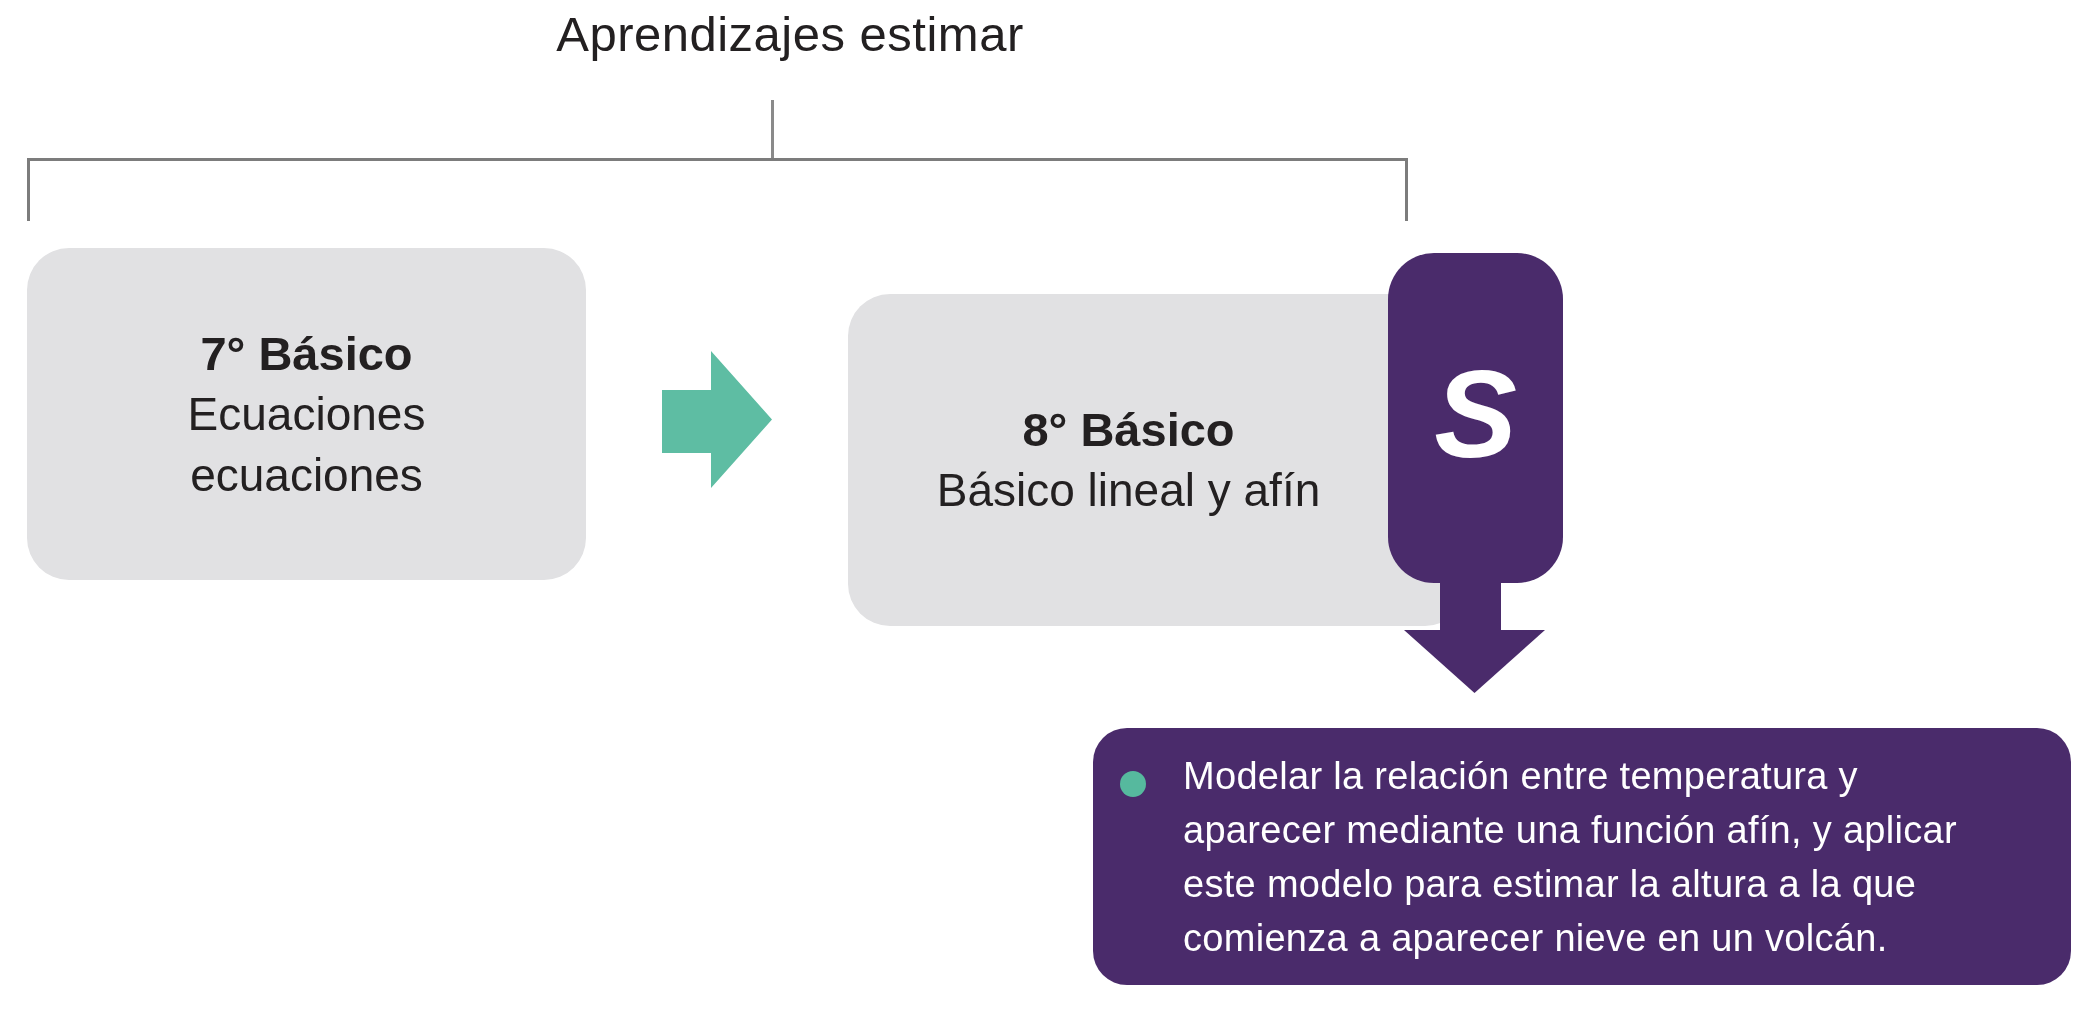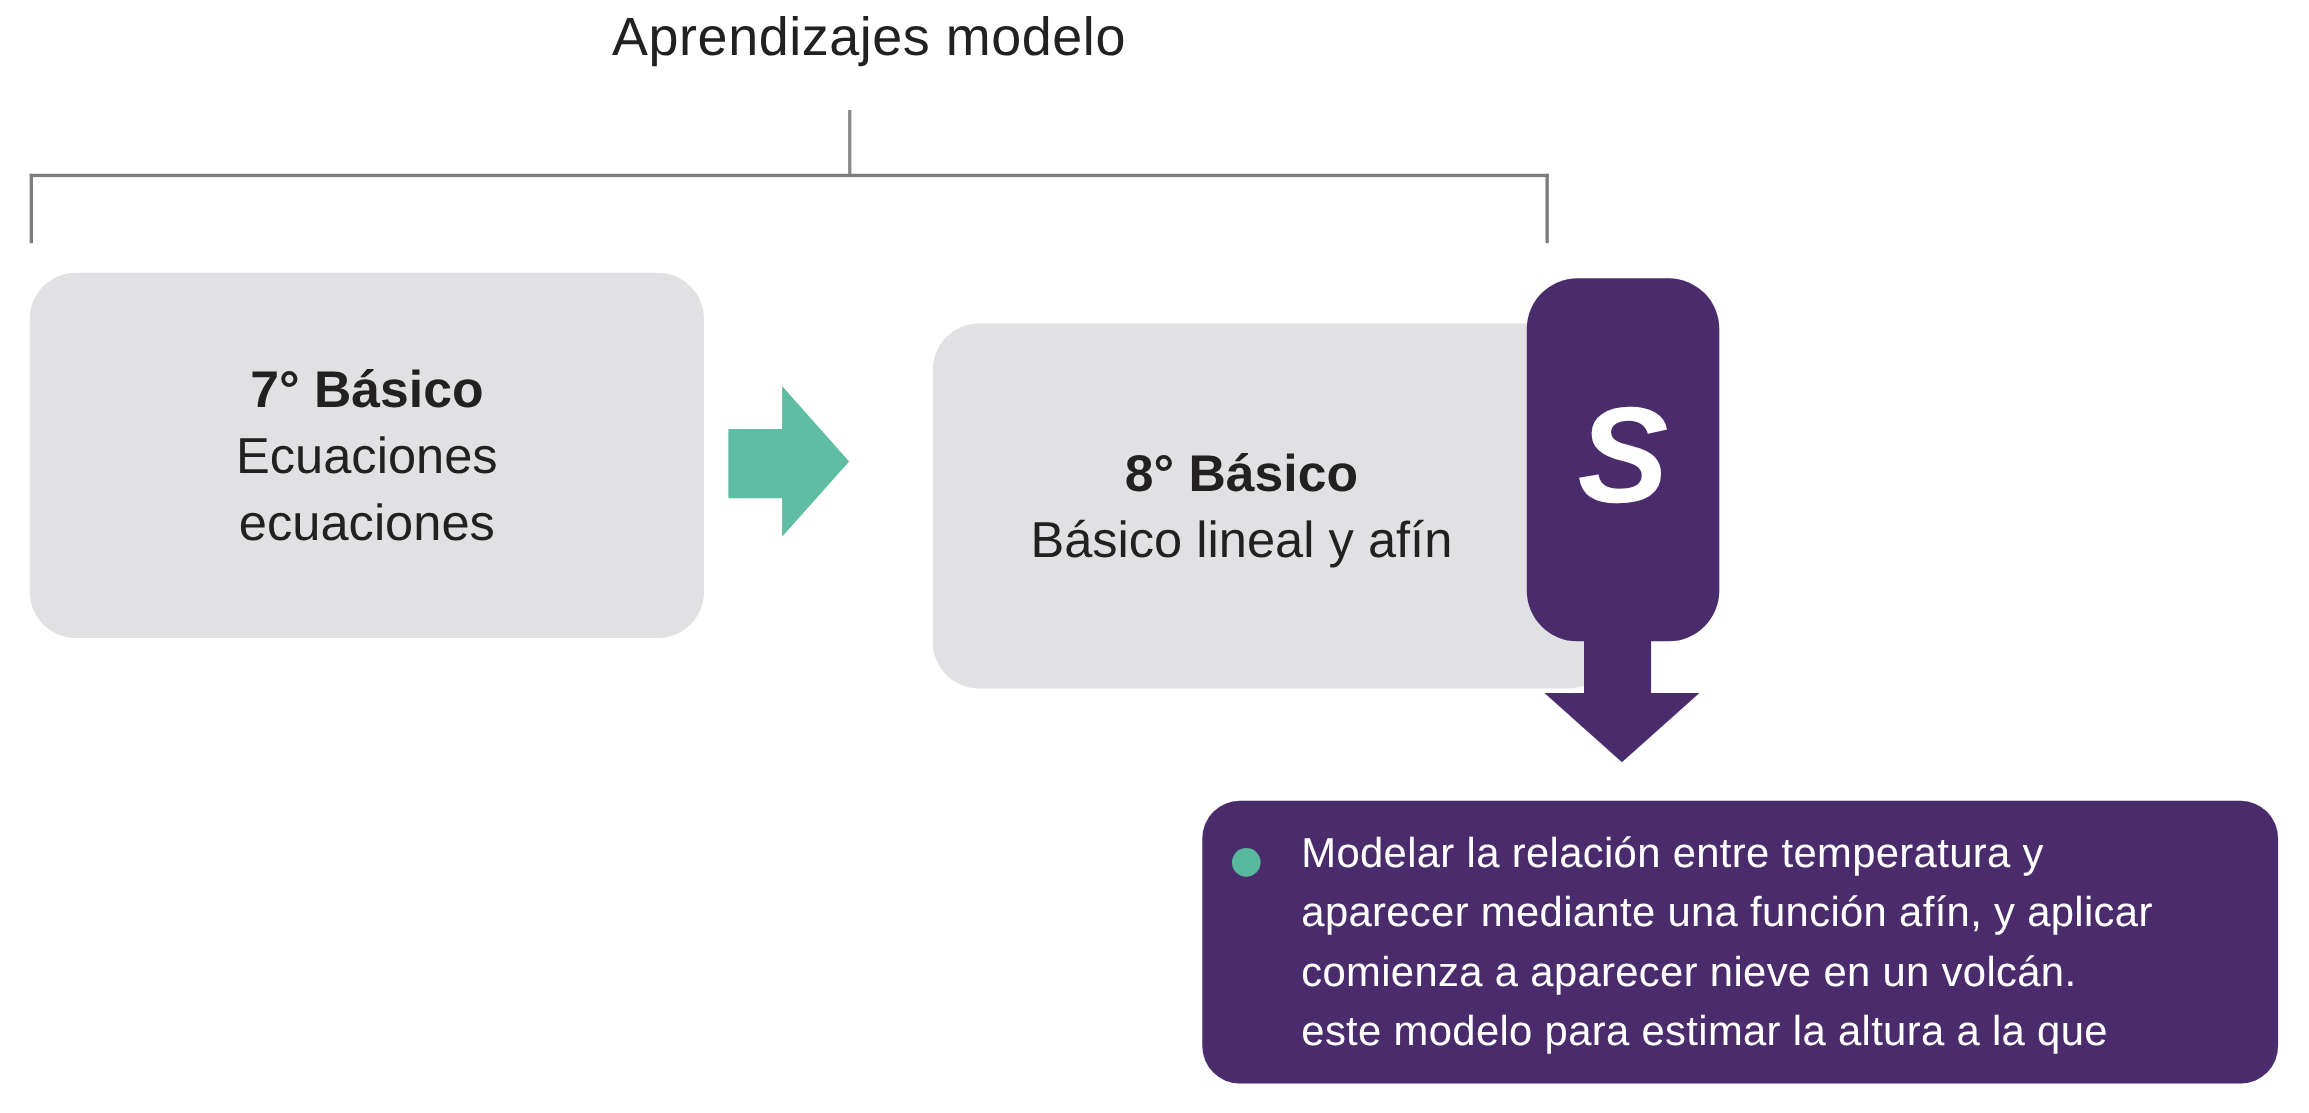--- a/index.html
+++ b/index.html
@@ -58,21 +58,21 @@
     flex-direction: column;
     justify-content: center;
     align-items: center;
     text-align: center;
     color: #232021;
     font-size: 46px;
     line-height: 61px;
     box-sizing: border-box;
   }
   .gbox .heading { font-weight: 700; font-size: 47px; }
-  .box7 { left: 27px;  width: 613px; }
+  .box7 { left: 27px;  width: 559px; }
   .box8 { left: 848px; width: 619px; padding-right: 58px; margin-top: 46px; }
 
   .arrow-right {
     position: absolute;
     left: 662px;
     top: 351px;
     width: 110px;
     height: 137px;
   }
   .s-badge {
@@ -140,21 +140,21 @@
     line-height: 54px;
     letter-spacing: 0.3px;
     white-space: nowrap;
   }
 </style>
 </head>
 <body>
 
 <div class="stage">
 
-  <div class="title">Aprendizajes modelo</div>
+  <div class="title">Aprendizajes estimar</div>
 
   <div class="v-line"></div>
   <div class="bracket-h"></div>
   <div class="bracket-tick left"></div>
   <div class="bracket-tick right"></div>
 
   <div class="gbox box7">
     <div class="heading">7° Básico</div>
     <div>Ecuaciones</div>
     <div>ecuaciones</div>
@@ -175,18 +175,18 @@
   <div class="s-stem"></div>
   <svg class="arrow-down" viewBox="0 0 141 63" xmlns="http://www.w3.org/2000/svg">
     <polygon points="0,0 141,0 70.5,63" fill="#4a2b6b"></polygon>
   </svg>
 
   <div class="objective">
     <span class="bullet"></span>
     <div class="obj-text">
       <div>Modelar la relación entre temperatura y</div>
       <div>aparecer mediante una función afín, y aplicar</div>
+      <div>este modelo para estimar la altura a la que</div>
       <div>comienza a aparecer nieve en un volcán.</div>
-      <div>este modelo para estimar la altura a la que</div>
     </div>
   </div>
 
 </div>
 
 </body></html>

